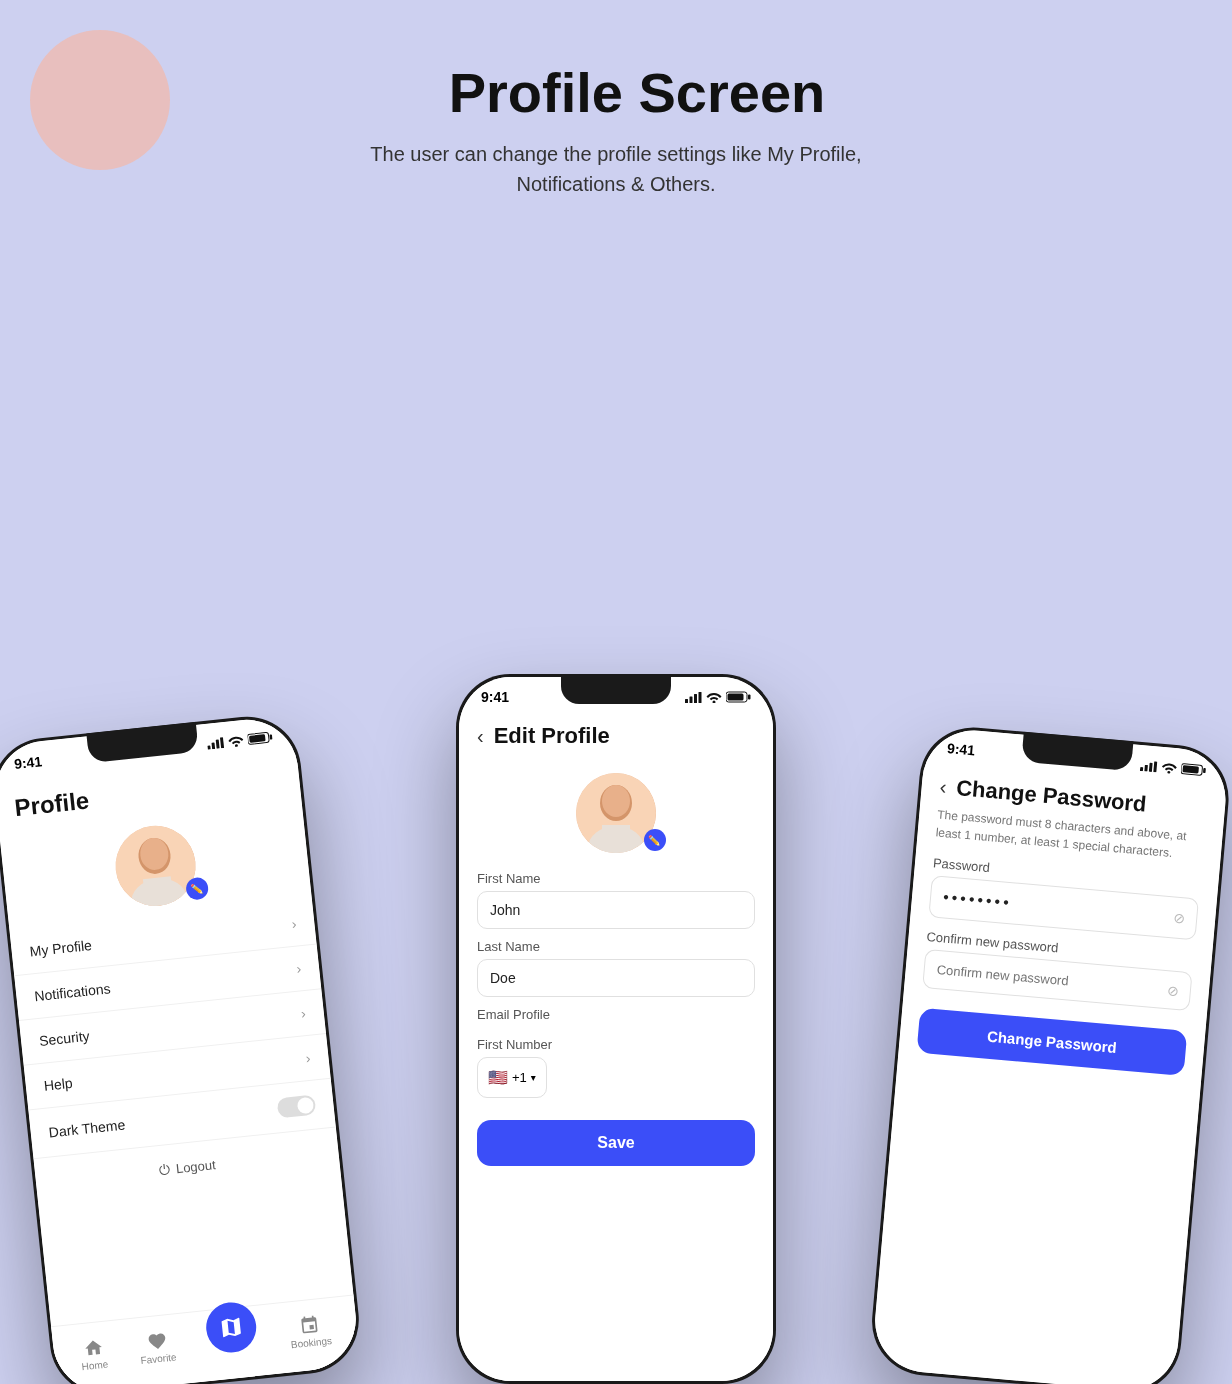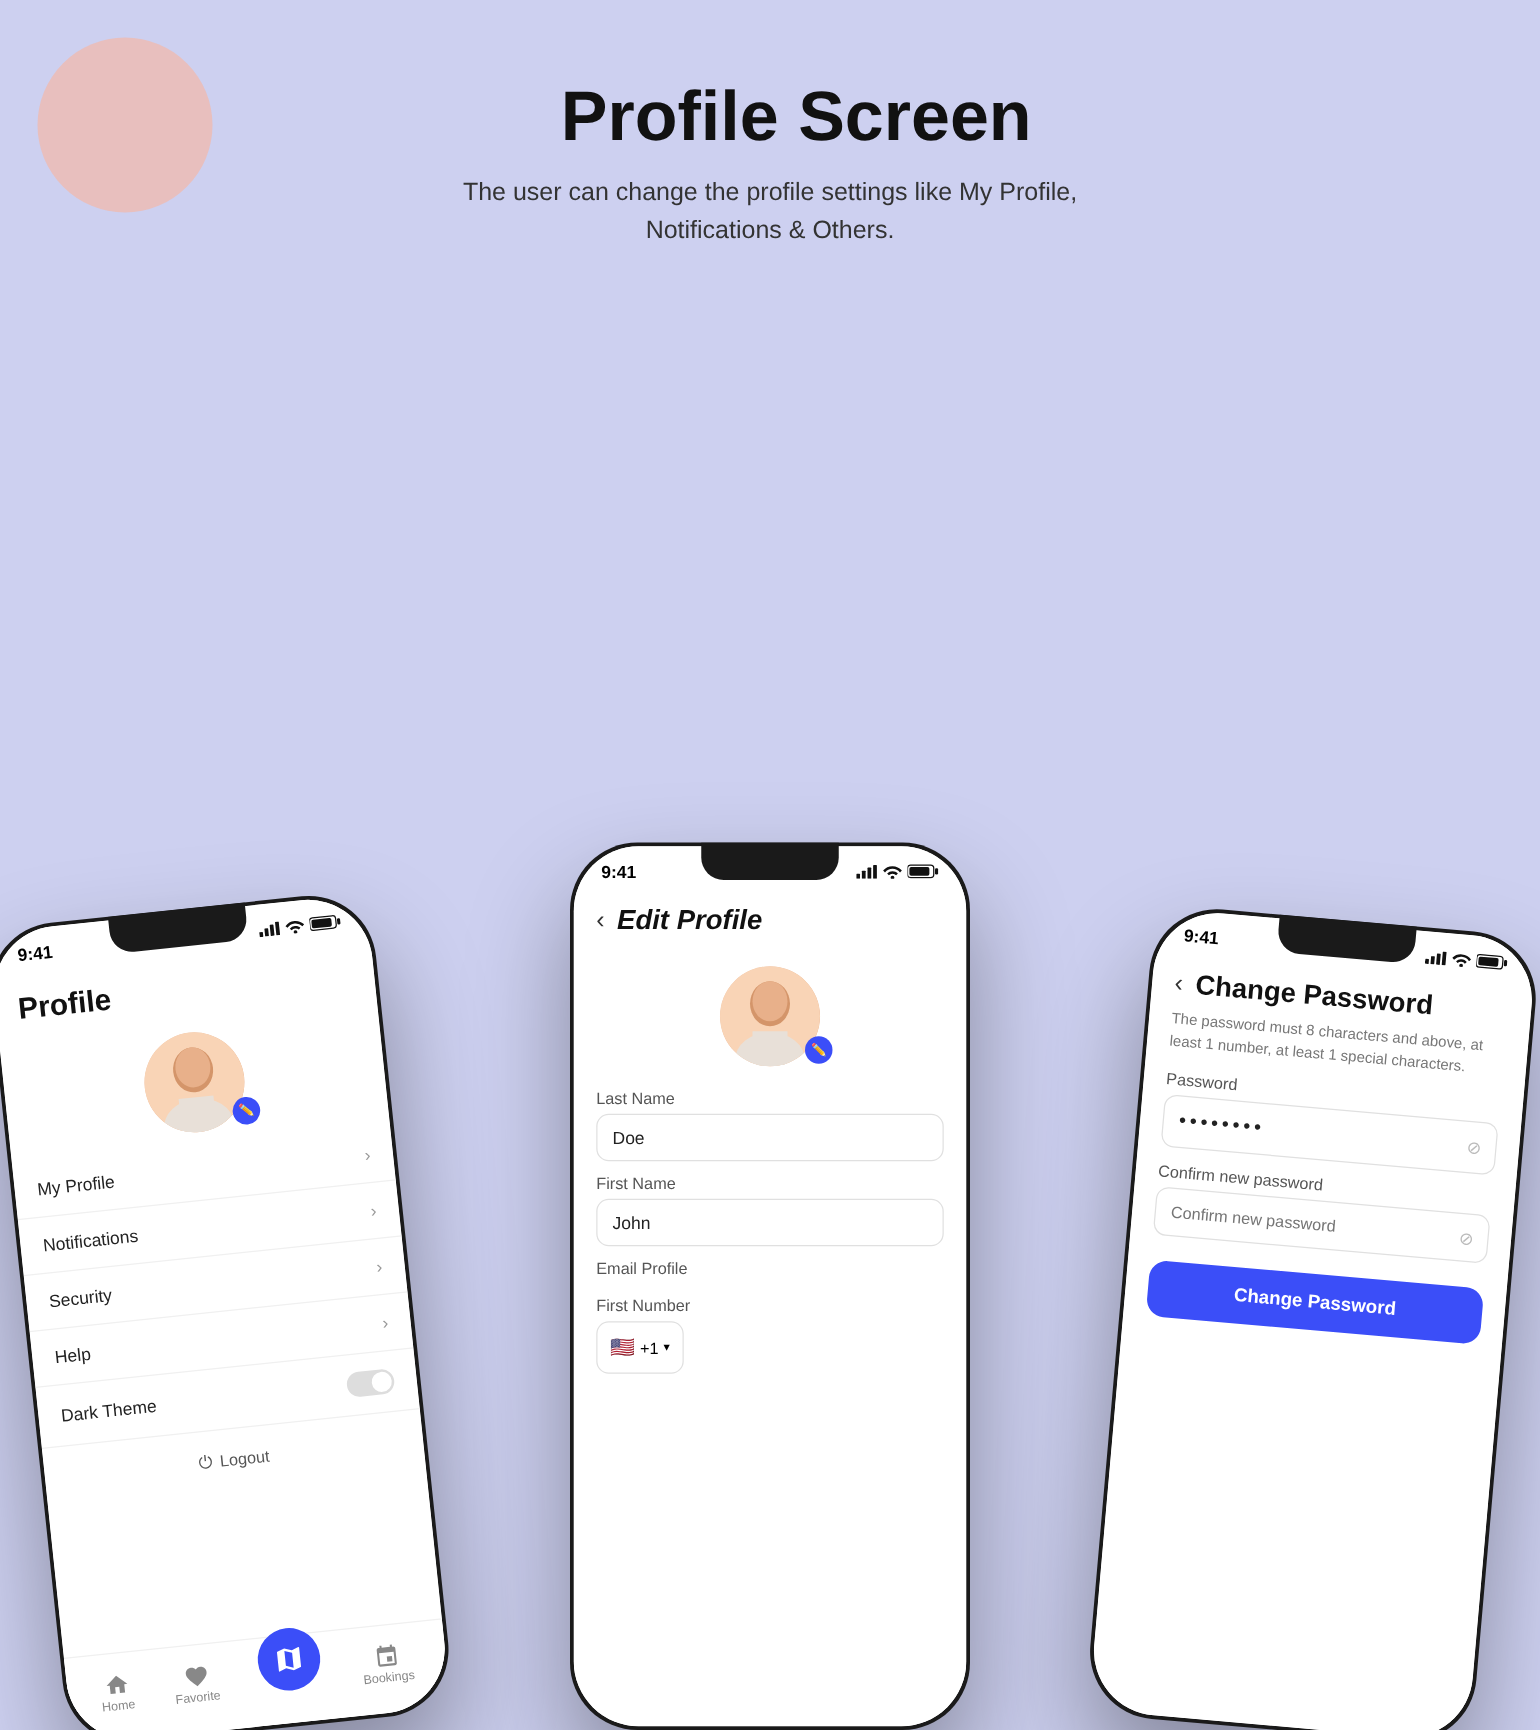--- a/index.html
+++ b/index.html
@@ -272,21 +272,20 @@
       padding: 14px 18px 10px;
     }
     .back-btn {
       font-size: 20px;
       color: #333;
     }
     .edit-title {
       font-size: 22px;
       font-weight: 800;
       color: #111;
-      font-style: italic;
     }
     .edit-avatar-wrap {
       display: flex;
       justify-content: center;
       margin: 14px 0 18px;
       position: relative;
     }
     .form-group {
       padding: 0 18px 10px;
     }
@@ -559,41 +558,42 @@
                 <ellipse cx="40" cy="28" rx="14" ry="16" fill="#e8b08a"></ellipse>
                 <ellipse cx="40" cy="75" rx="28" ry="22" fill="#e8e0d8"></ellipse>
                 <rect x="26" y="52" width="28" height="28" fill="#e8e0d8"></rect>
               </svg>
             </div>
             <div class="avatar-edit-btn" style="right:-10px;bottom:2px;">✏️</div>
           </div>
         </div>
 
         <div class="form-group">
+          <div class="form-label">First Name</div>
+          <input class="form-input" value="John" readonly="" style="outline: none;">
+        </div>
+        <div class="form-group">
           <div class="form-label">Last Name</div>
           <input class="form-input" value="Doe" readonly="" style="outline: none;">
-        </div>
-        <div class="form-group">
-          <div class="form-label">First Name</div>
-          <input class="form-input" value="John" readonly="" style="outline: none;">
         </div>
         <div class="form-group">
           <div class="form-label">Email Profile</div>
         </div>
         <div class="form-group">
           <div class="form-label">First Number</div>
           <div class="phone-input-row">
             <div class="country-selector">
               <span class="flag-emoji">🇺🇸</span>
               <span>+1</span>
               <span style="font-size:10px;">▾</span>
             </div>
           </div>
         </div>
 
+        <div class="save-btn">Save</div>
       </div>
     </div>
   </div>
 
   <div class="phone phone-3">
     <div class="notch"></div>
     <div class="phone-inner">
       <div class="screen-content pwd-screen">
 
         <div class="status-bar">

